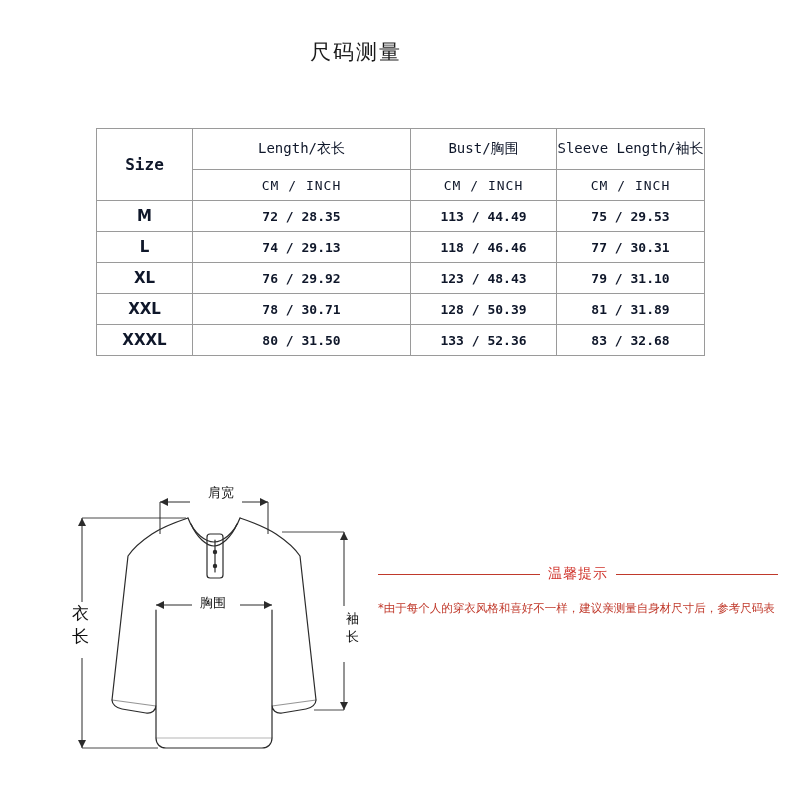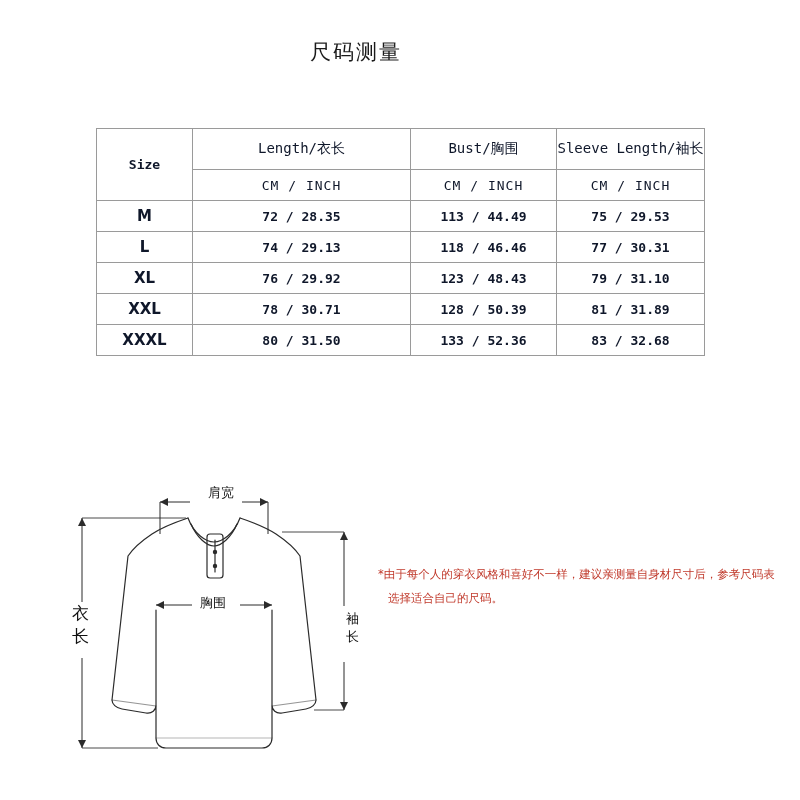--- a/index.html
+++ b/index.html
@@ -53,21 +53,21 @@
   .col-bust   { width: 146px; }
   .col-sleeve { width: 148px; }
 
   .hdr-main {
     height: 40px;
     font-size: 14px;
     font-weight: normal;
     font-family: "DejaVu Sans", sans-serif;
   }
   .hdr-size {
-    font-size: 13px;
+    font-size: 16px;
     font-weight: bold;
     font-family: "DejaVu Sans", sans-serif;
   }
   .hdr-unit {
     height: 30px;
     font-size: 13px;
     letter-spacing: 1px;
   }
   .row-cell {
     height: 30px;
@@ -239,15 +239,19 @@
     <rect x="272" y="146" width="24" height="56" fill="#ffffff"></rect>
   </svg>
 
   <div style="position:absolute; left:148px; top:24px; font-size:13px; font-family:Liberation Sans, sans-serif;">肩宽</div>
   <div style="position:absolute; left:140px; top:134px; font-size:13px; font-family:'DejaVu Sans',sans-serif;">胸围</div>
   <div style="position:absolute; left:12px; top:142px; width:16px; font-size:17px; line-height:1.35; font-family:'DejaVu Sans',sans-serif;">衣长</div>
   <div style="position:absolute; left:286px; top:150px; width:16px; font-size:13px; line-height:1.35; font-family:'DejaVu Sans',sans-serif;">袖长</div>
 </div>
 
 <div id="tips">
+  <div id="tips-heading-row">
+    <span class="tips-rule"></span>
+    <span id="tips-title">温馨提示</span>
+    <span class="tips-rule"></span>
+  </div>
   <div class="tip-line">*由于每个人的穿衣风格和喜好不一样，建议亲测量自身材尺寸后，参考尺码表</div>
-  <div class="tip-line" style="margin-left:10px;">选择适合自己的尺码。</div>
 </div>
 
 </body></html>

